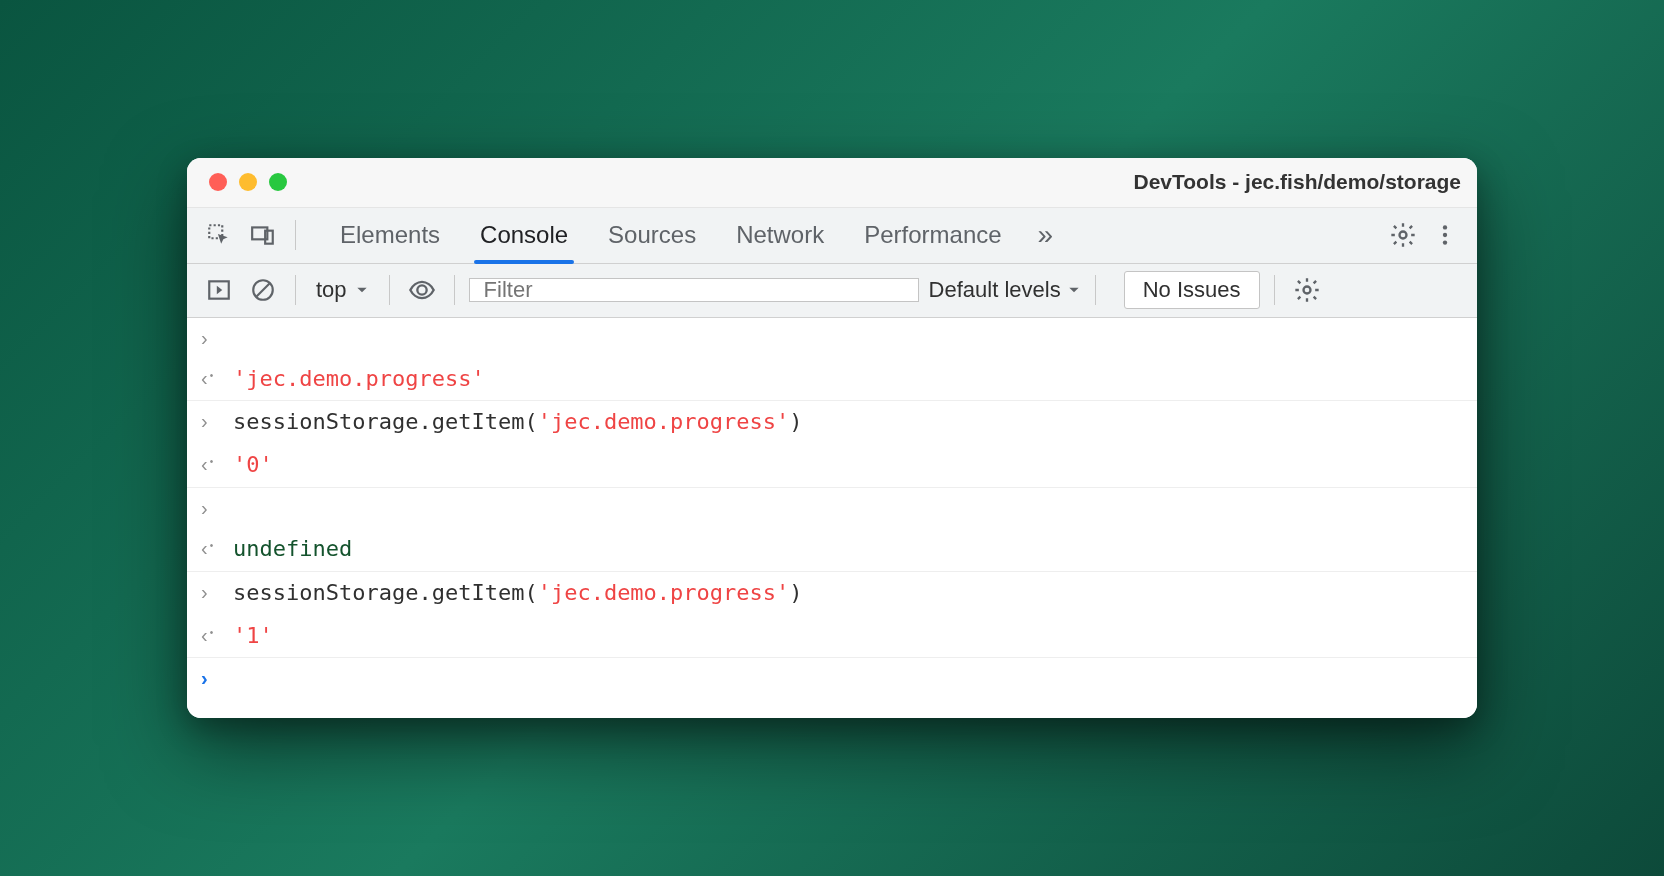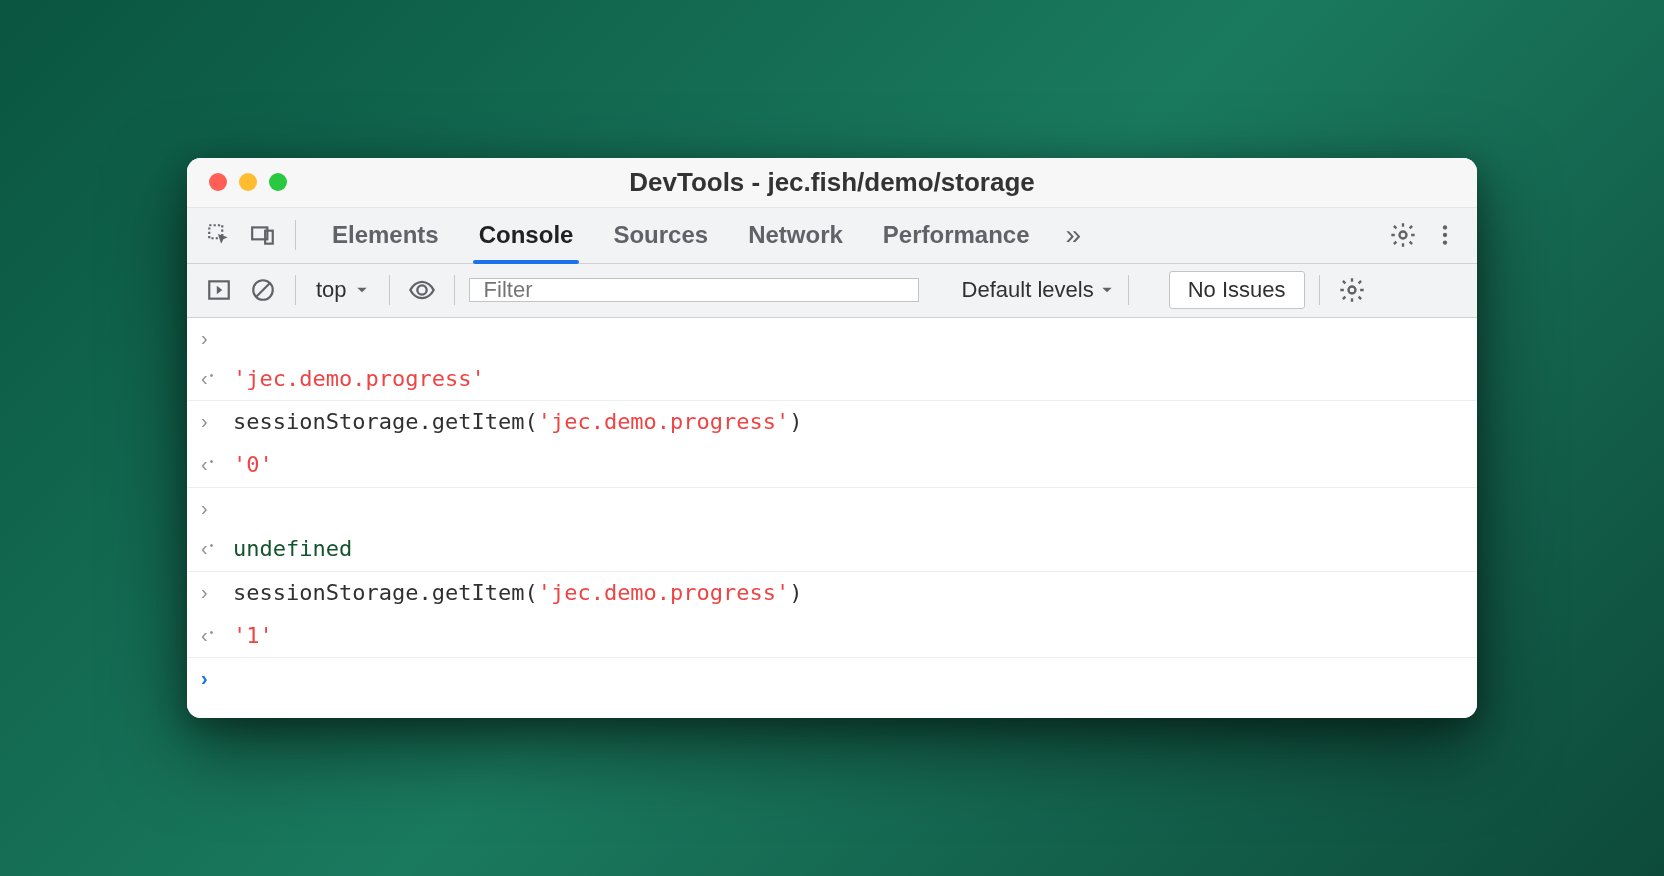--- a/index.html
+++ b/index.html
@@ -35,23 +35,23 @@
   .traffic-light {
     width: 18px;
     height: 18px;
     border-radius: 50%;
   }
   .tl-red { background: #ff5f57; }
   .tl-yellow { background: #febc2e; }
   .tl-green { background: #28c840; }
   .title {
     position: absolute;
-    left: 0; right: 0;
-    text-align: center;
-    font-size: 26px;
+    left: 0; right: 16px;
+    text-align: right;
+    font-size: 21px;
     font-weight: 600;
     color: #333;
     pointer-events: none;
   }
   .tabbar {
     height: 56px;
     background: #f1f3f4;
     display: flex;
     align-items: center;
     padding: 0 14px;
@@ -69,22 +69,21 @@
   }
   .vdiv {
     width: 1px;
     height: 30px;
     background: #c8c8c8;
     margin: 0 6px;
   }
   .tabs {
     display: flex;
     gap: 40px;
-    margin-left: 22px;
-    font-weight: bold;
+    margin-left: 30px;
   }
   .tab {
     font-size: 24px;
     color: #5f6368;
     padding: 12px 0;
     cursor: pointer;
     position: relative;
   }
   .tab.active {
     color: #202124;
@@ -136,30 +135,30 @@
     padding: 0 14px;
     color: #303030;
   }
   .filter-input::placeholder { color: #757575; }
   .levels {
     display: flex;
     align-items: center;
     gap: 6px;
     font-size: 22px;
     color: #303030;
-    margin-left: 35px;
+    margin-left: 2px;
   }
   .issues-btn {
     border: 1px solid #c4c4c4;
     background: #fff;
     padding: 5px 18px;
     font-size: 22px;
     color: #303030;
     border-radius: 3px;
-    margin-left: 26px;
+    margin-left: 14px;
   }
   .console-body {
     background: #fff;
     font-family: "SF Mono", Menlo, Consolas, monospace;
     font-size: 22px;
     line-height: 1.4;
     padding-bottom: 20px;
   }
   .row {
     display: flex;

